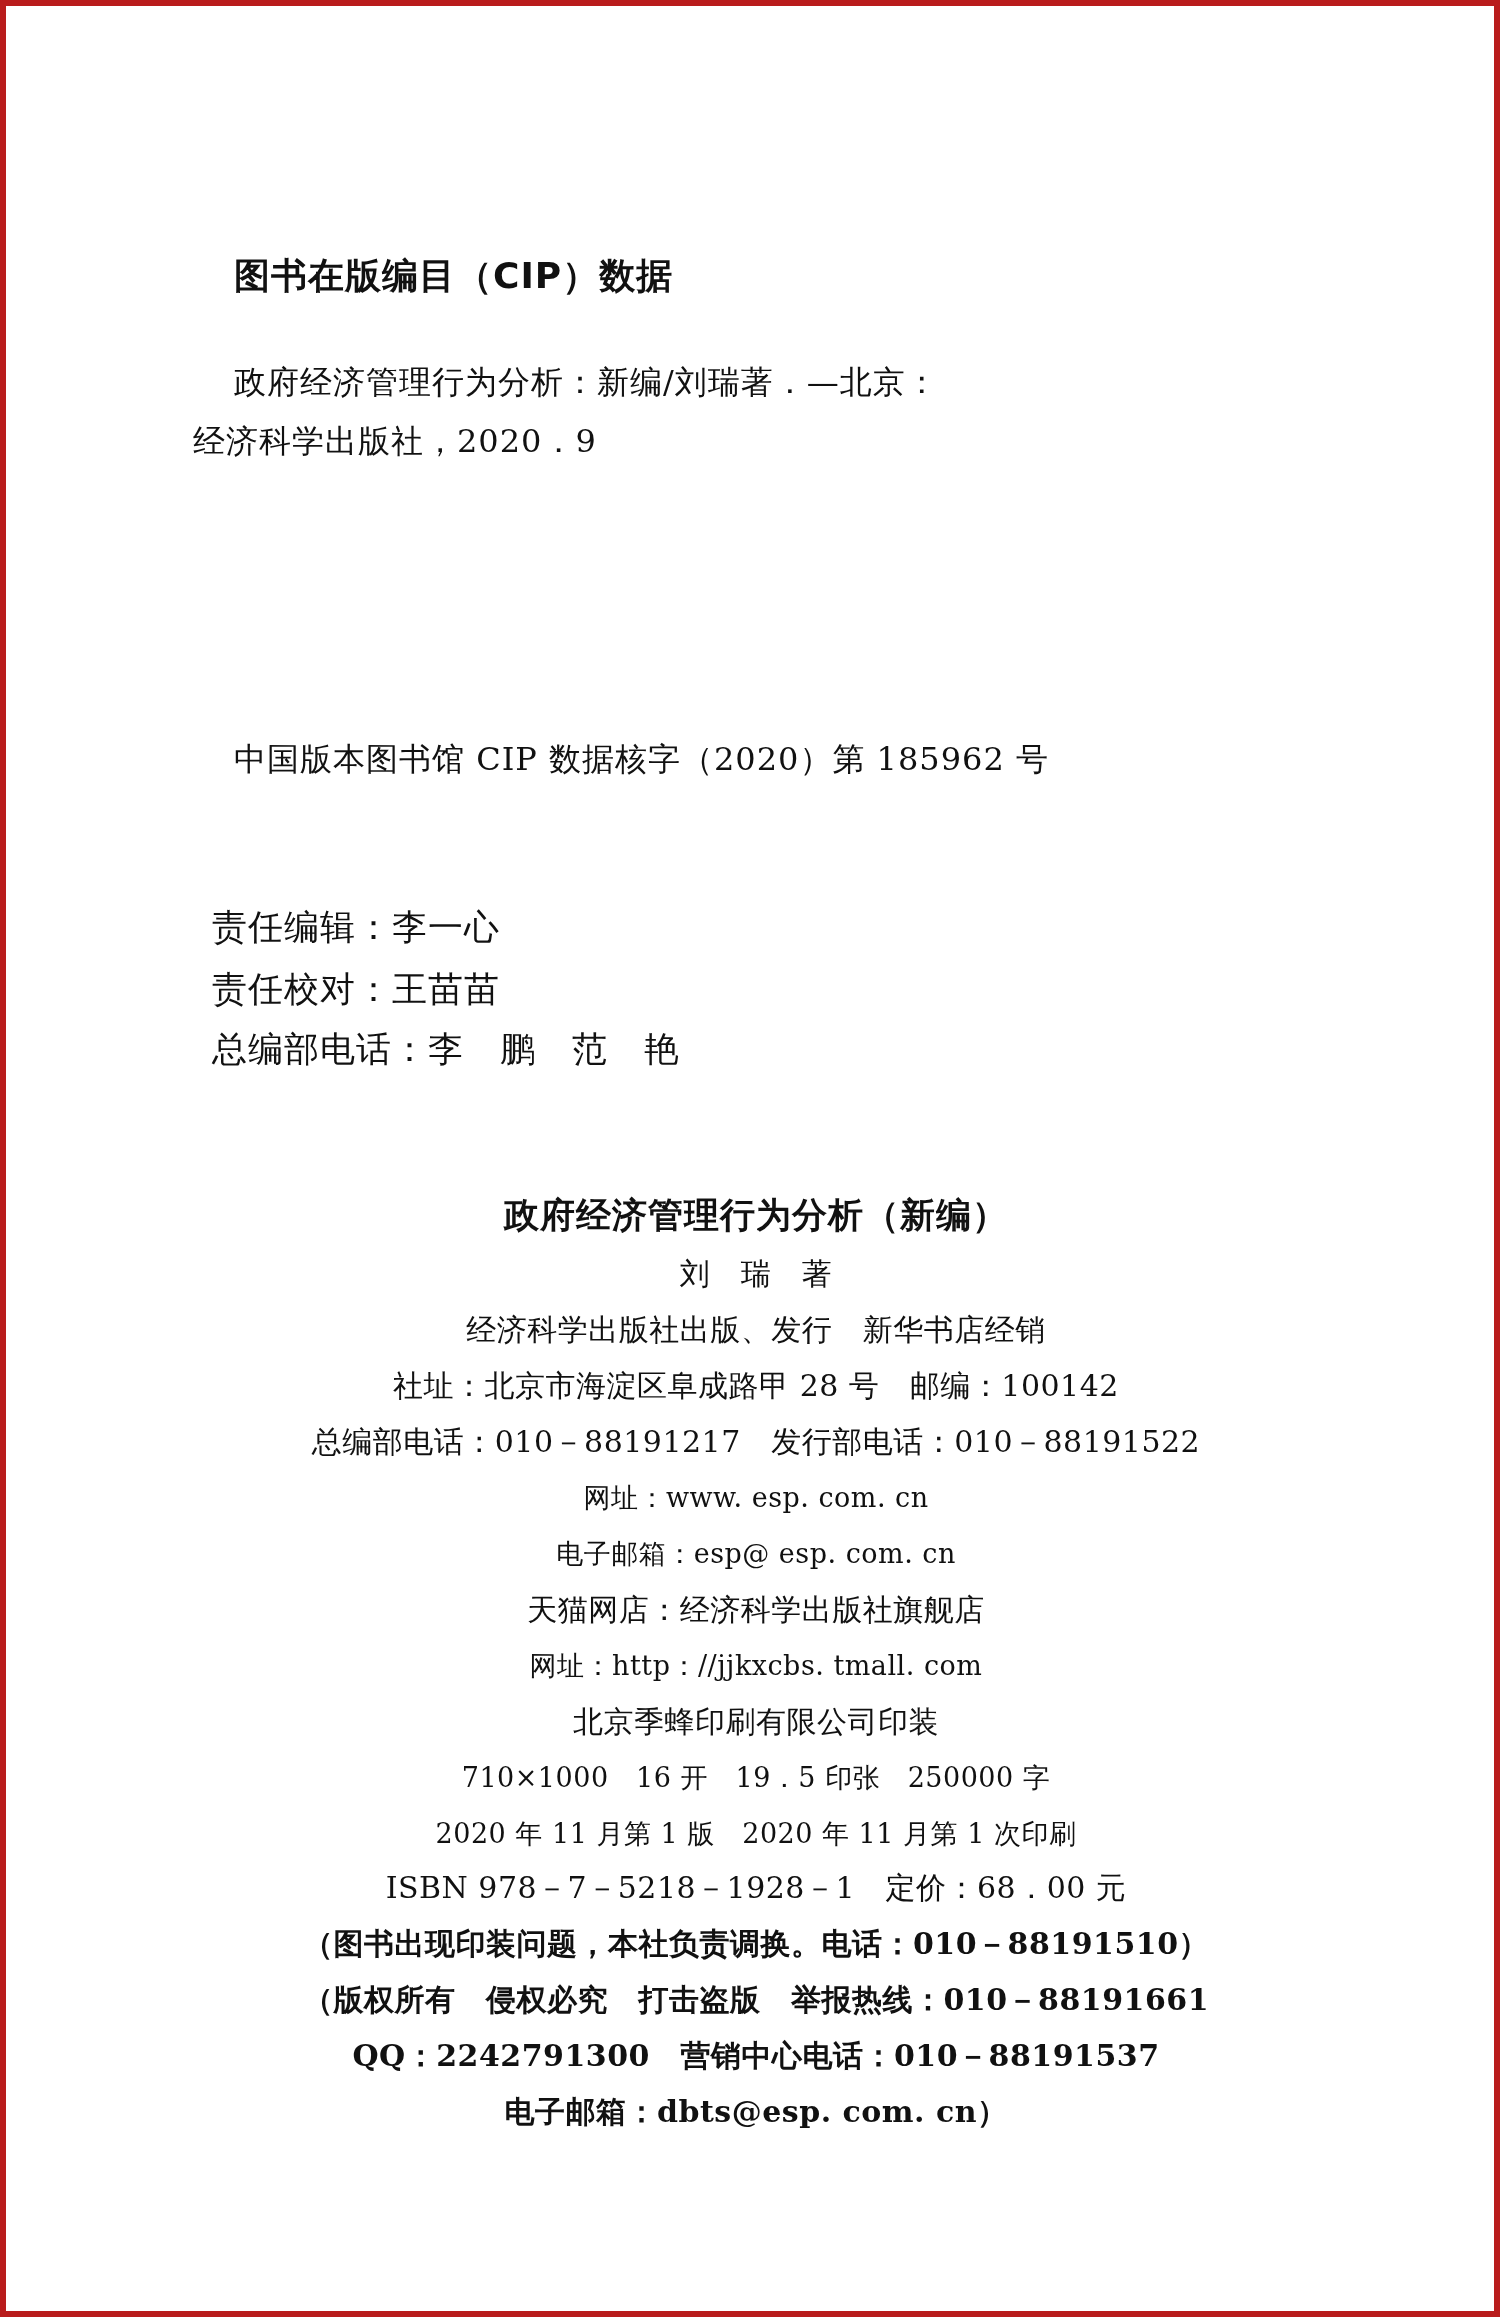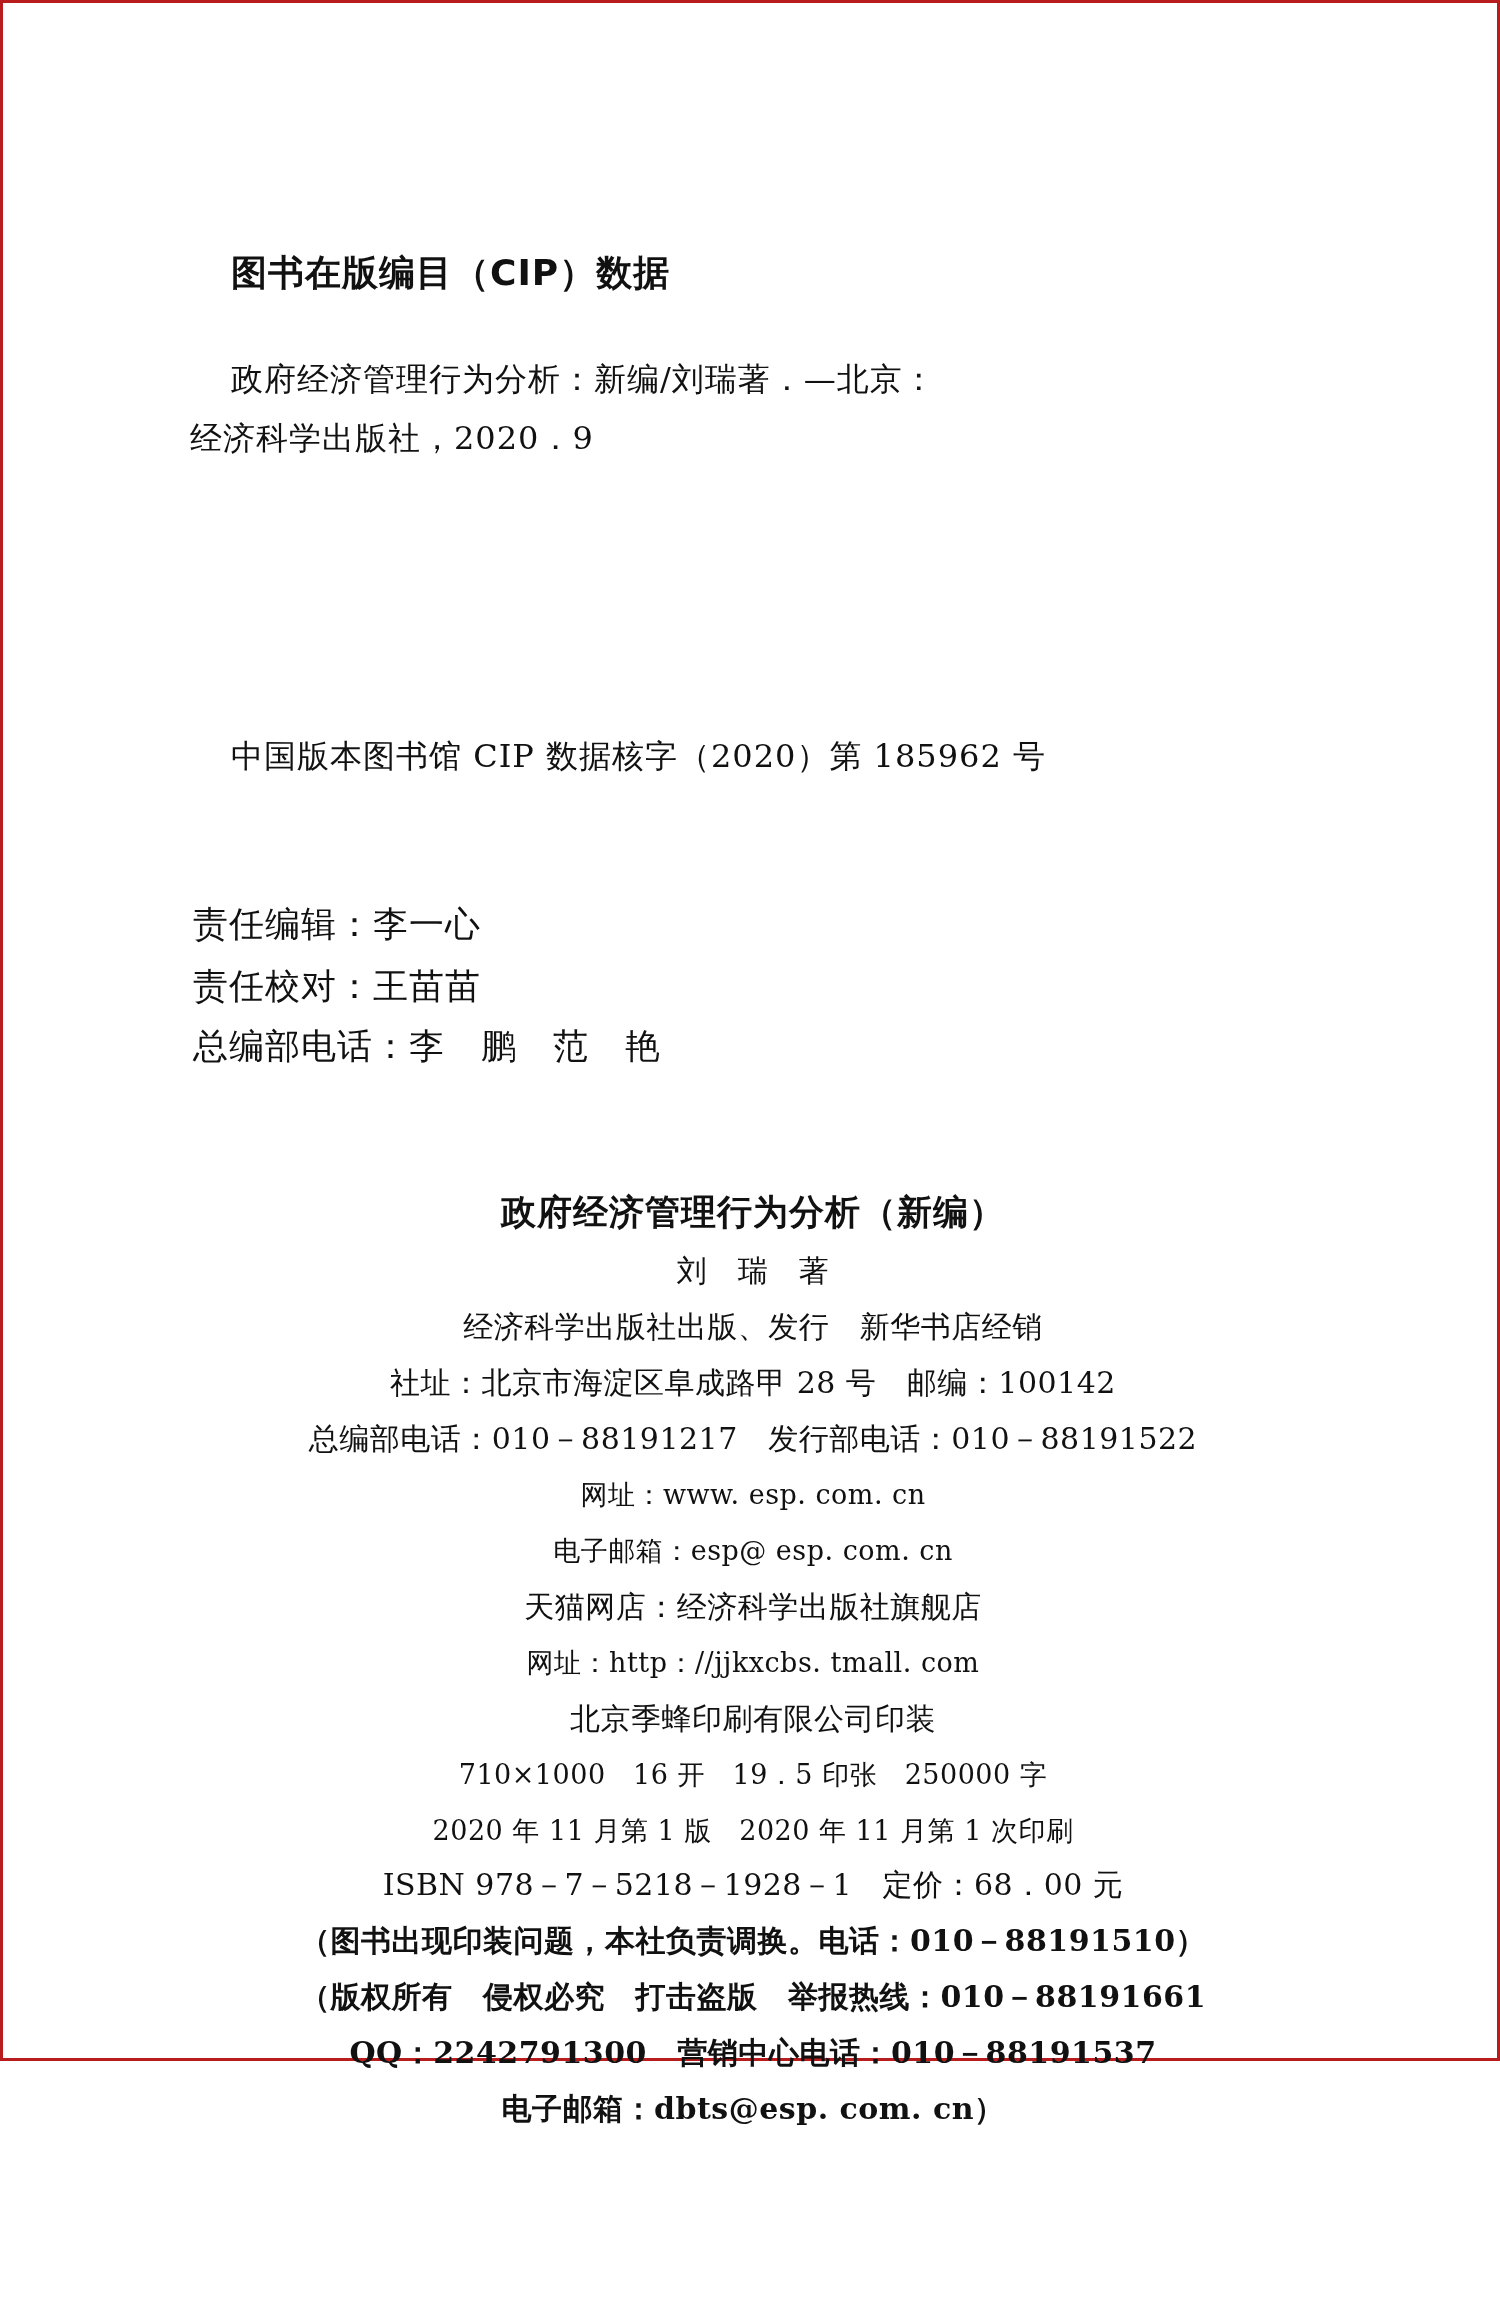--- a/index.html
+++ b/index.html
@@ -1,26 +1,26 @@
 <!DOCTYPE html>
 <html><head>
 <meta charset="utf-8">
 <style>
   html, body { margin: 0; padding: 0; background: #ffffff; }
   body { width: 1500px; height: 2317px; position: relative; overflow: hidden; }
   .page {
-    position: absolute; left: 0; top: 0; width: 1500px; height: 2061px;
-    box-sizing: border-box; border: 3px solid #b91c1c; background: #ffffff;
+    position: absolute; left: 0; top: 0; width: 1500px; height: 2317px;
+    box-sizing: border-box; border: 6px solid #b91c1c; background: #ffffff;
     color: #111111;
     font-family: "DejaVu Serif", "Liberation Serif", serif;
   }
   .abs { position: absolute; white-space: pre; }
   .cip-heading { left: 228px; top: 246px; font-size: 36px; font-weight: bold; font-family: "DejaVu Sans", "Liberation Sans", sans-serif; letter-spacing: 1px; }
   .body-line { font-size: 32px; letter-spacing: 1px; }
-  .resp-line { font-size: 35px; letter-spacing: 1px; }
+  .resp-line { font-size: 35px; letter-spacing: 1px; margin-left: 16px; }
   .center-block { position: absolute; left: 0; width: 1500px; text-align: center; white-space: pre; }
   .c-title { font-size: 35px; font-weight: bold; font-family: "DejaVu Sans", "Liberation Sans", sans-serif; letter-spacing: 1px; }
   .c-line { font-size: 30px; letter-spacing: 0.5px; }
   .c-small { font-size: 27px; letter-spacing: 0.5px; }
   .c-bold { font-size: 30px; font-weight: bold; letter-spacing: 0.5px; }
 </style>
 </head>
 <body>
 
 <div class="page">

